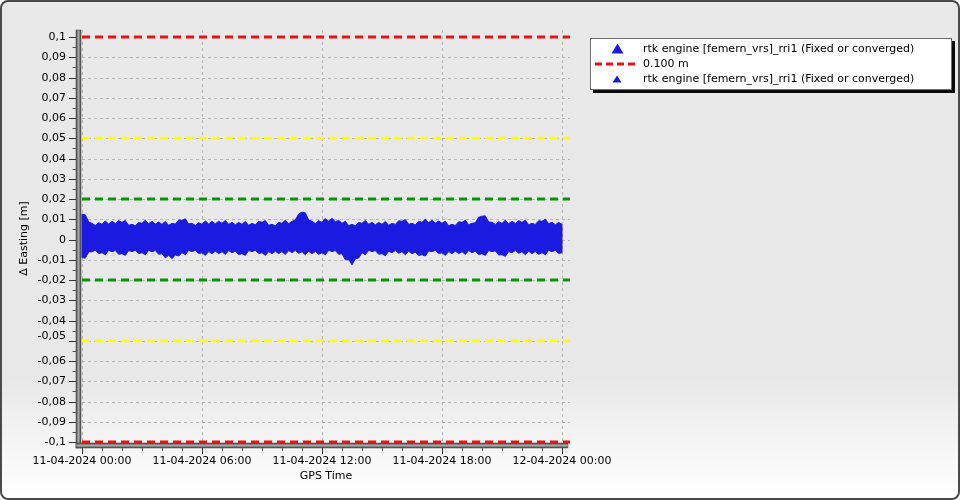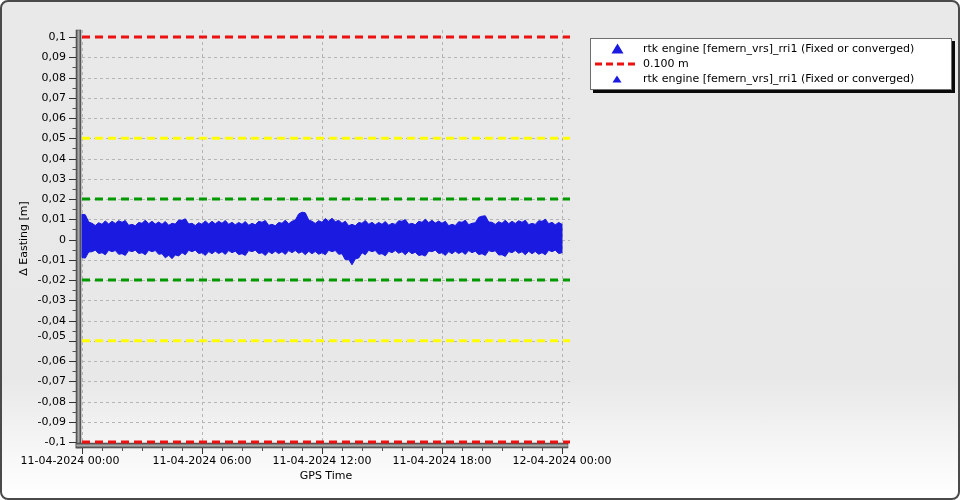--- a/index.html
+++ b/index.html
@@ -161,21 +161,21 @@
       <div class="ytick-label" style="top: 291px;">-0,03</div>
       <div class="ytick-label" style="top: 311.5px;">-0,04</div>
       <div class="ytick-label" style="top: 327px;">-0,05</div>
       <div class="ytick-label" style="top: 352px;">-0,06</div>
       <div class="ytick-label" style="top: 372.25px;">-0,07</div>
       <div class="ytick-label" style="top: 392.5px;">-0,08</div>
       <div class="ytick-label" style="top: 412.75px;">-0,09</div>
       <div class="ytick-label" style="top: 433px;">-0,1</div>
     </div>
   <div id="xticks">
-      <div class="xtick-label" style="left: 6px;">11-04-2024 00:00</div>
+      <div class="xtick-label" style="left: 18px;">11-04-2024 00:00</div>
       <div class="xtick-label" style="left: 138px;">11-04-2024 06:00</div>
       <div class="xtick-label" style="left: 258px;">11-04-2024 12:00</div>
       <div class="xtick-label" style="left: 378px;">11-04-2024 18:00</div>
       <div class="xtick-label" style="left: 498px;">12-04-2024 00:00</div>
     </div>
   <div class="xlabel">GPS Time</div>
   <div class="legend" id="legend">
       <div class="legend-row">
         <span class="legend-marker">
           <svg width="13" height="11">

